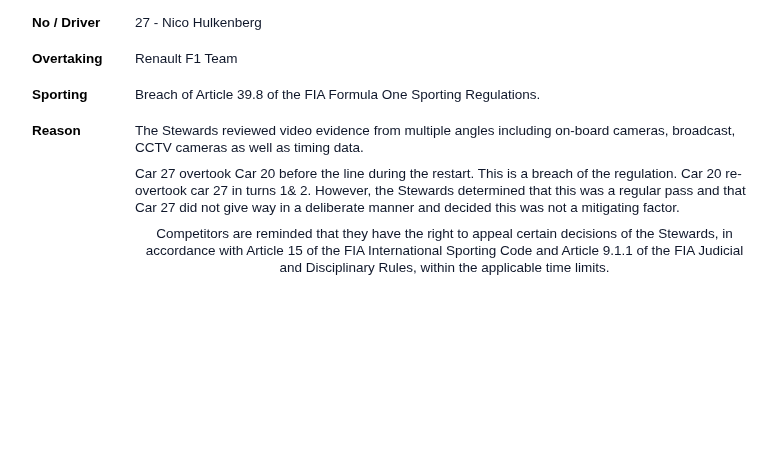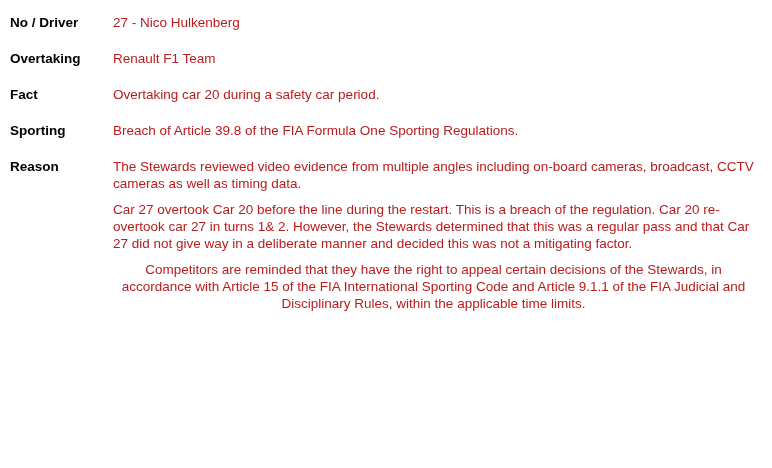--- a/index.html
+++ b/index.html
@@ -13,21 +13,21 @@
     font-family: "Liberation Sans", sans-serif;
     color: #000000;
     overflow: hidden;
   }
   .page {
     position: relative;
     width: 772px;
     height: 468px;
     background: #ffffff;
     box-sizing: border-box;
-    padding: 14px 18px 0 10px;
+    padding: 14px 18px 0 32px;
   }
   .doc-table {
     width: 100%;
     border-collapse: collapse;
   }
   .doc-table td {
     vertical-align: top;
     padding: 0 0 19px 0;
   }
   .label-cell {
@@ -35,21 +35,21 @@
     font-weight: bold;
     font-size: 13.5px;
     line-height: 17px;
     color: #000000;
     padding-right: 8px;
     white-space: nowrap;
   }
   .value-cell {
     font-size: 13.5px;
     line-height: 17px;
-    color: #b91c1c;
+    color: #0f172a;
   }
   .value-line {
     display: block;
   }
   .value-para {
     display: block;
     margin: 0 0 9px 0;
   }
   .value-para:last-child {
     margin-bottom: 0;
@@ -74,26 +74,20 @@
           <span class="value-line">27 - Nico Hulkenberg</span>
         </td>
       </tr>
       <tr>
         <td class="label-cell">Overtaking</td>
         <td class="value-cell">
           <span class="value-line">Renault F1 Team</span>
         </td>
       </tr>
       <tr>
-        <td class="label-cell">Fact</td>
-        <td class="value-cell">
-          <span class="value-line">Overtaking car 20 during a safety car period.</span>
-        </td>
-      </tr>
-      <tr>
         <td class="label-cell">Sporting</td>
         <td class="value-cell">
           <span class="value-line">Breach of Article 39.8 of the FIA Formula One Sporting Regulations.</span>
         </td>
       </tr>
       <tr class="reason-row">
         <td class="label-cell">Reason</td>
         <td class="value-cell reason-cell">
           <span class="value-para">The Stewards reviewed video evidence from multiple angles including on-board cameras, broadcast, CCTV cameras as well as timing data.</span>
           <span class="value-para">Car 27 overtook Car 20 before the line during the restart. This is a breach of the regulation. Car 20 re-overtook car 27 in turns 1&amp; 2. However, the Stewards determined that this was a regular pass and that Car 27 did not give way in a deliberate manner and decided this was not a mitigating factor.</span>

